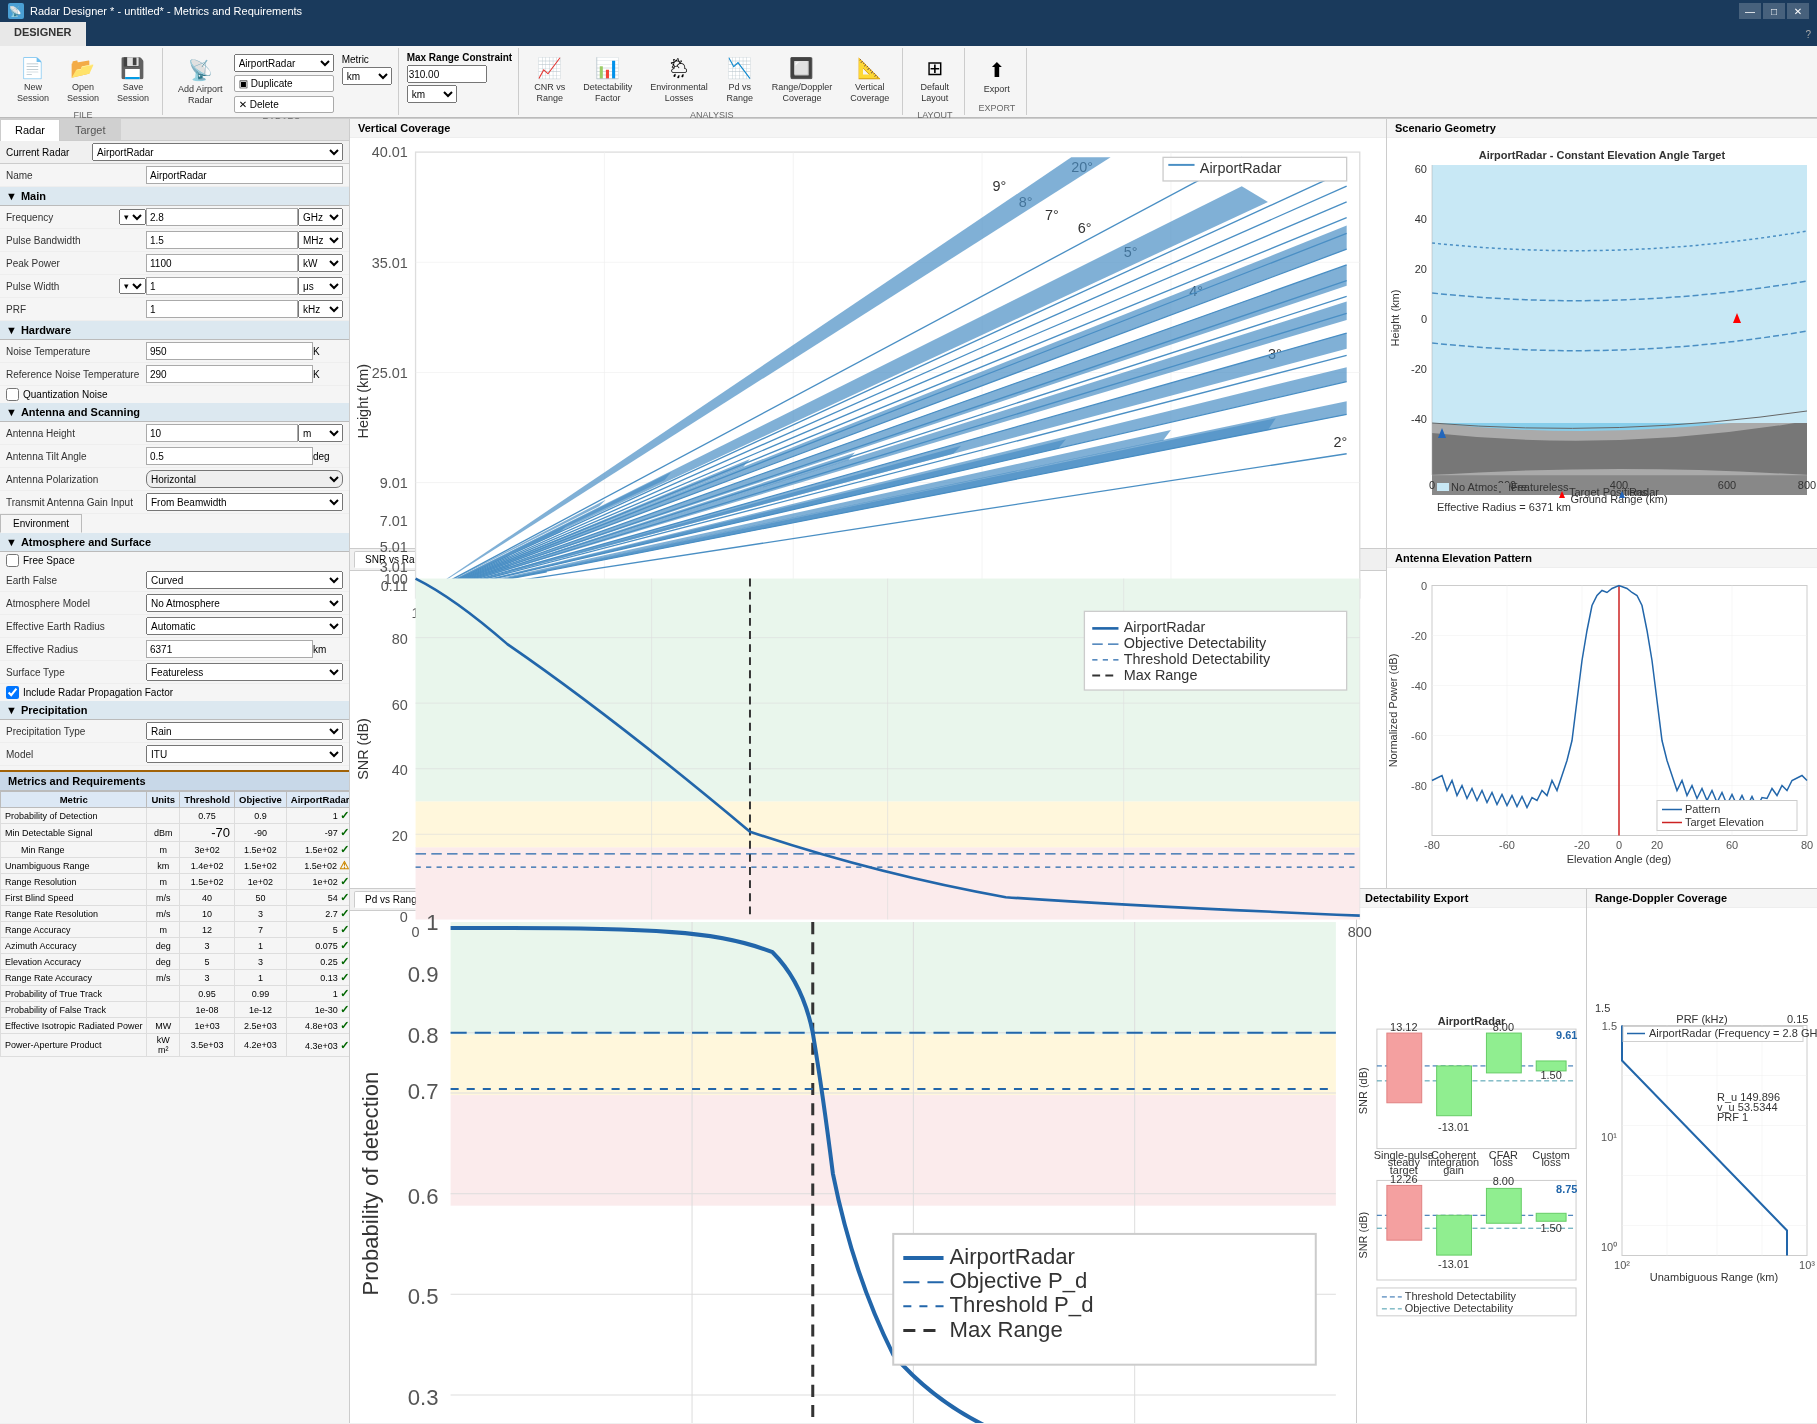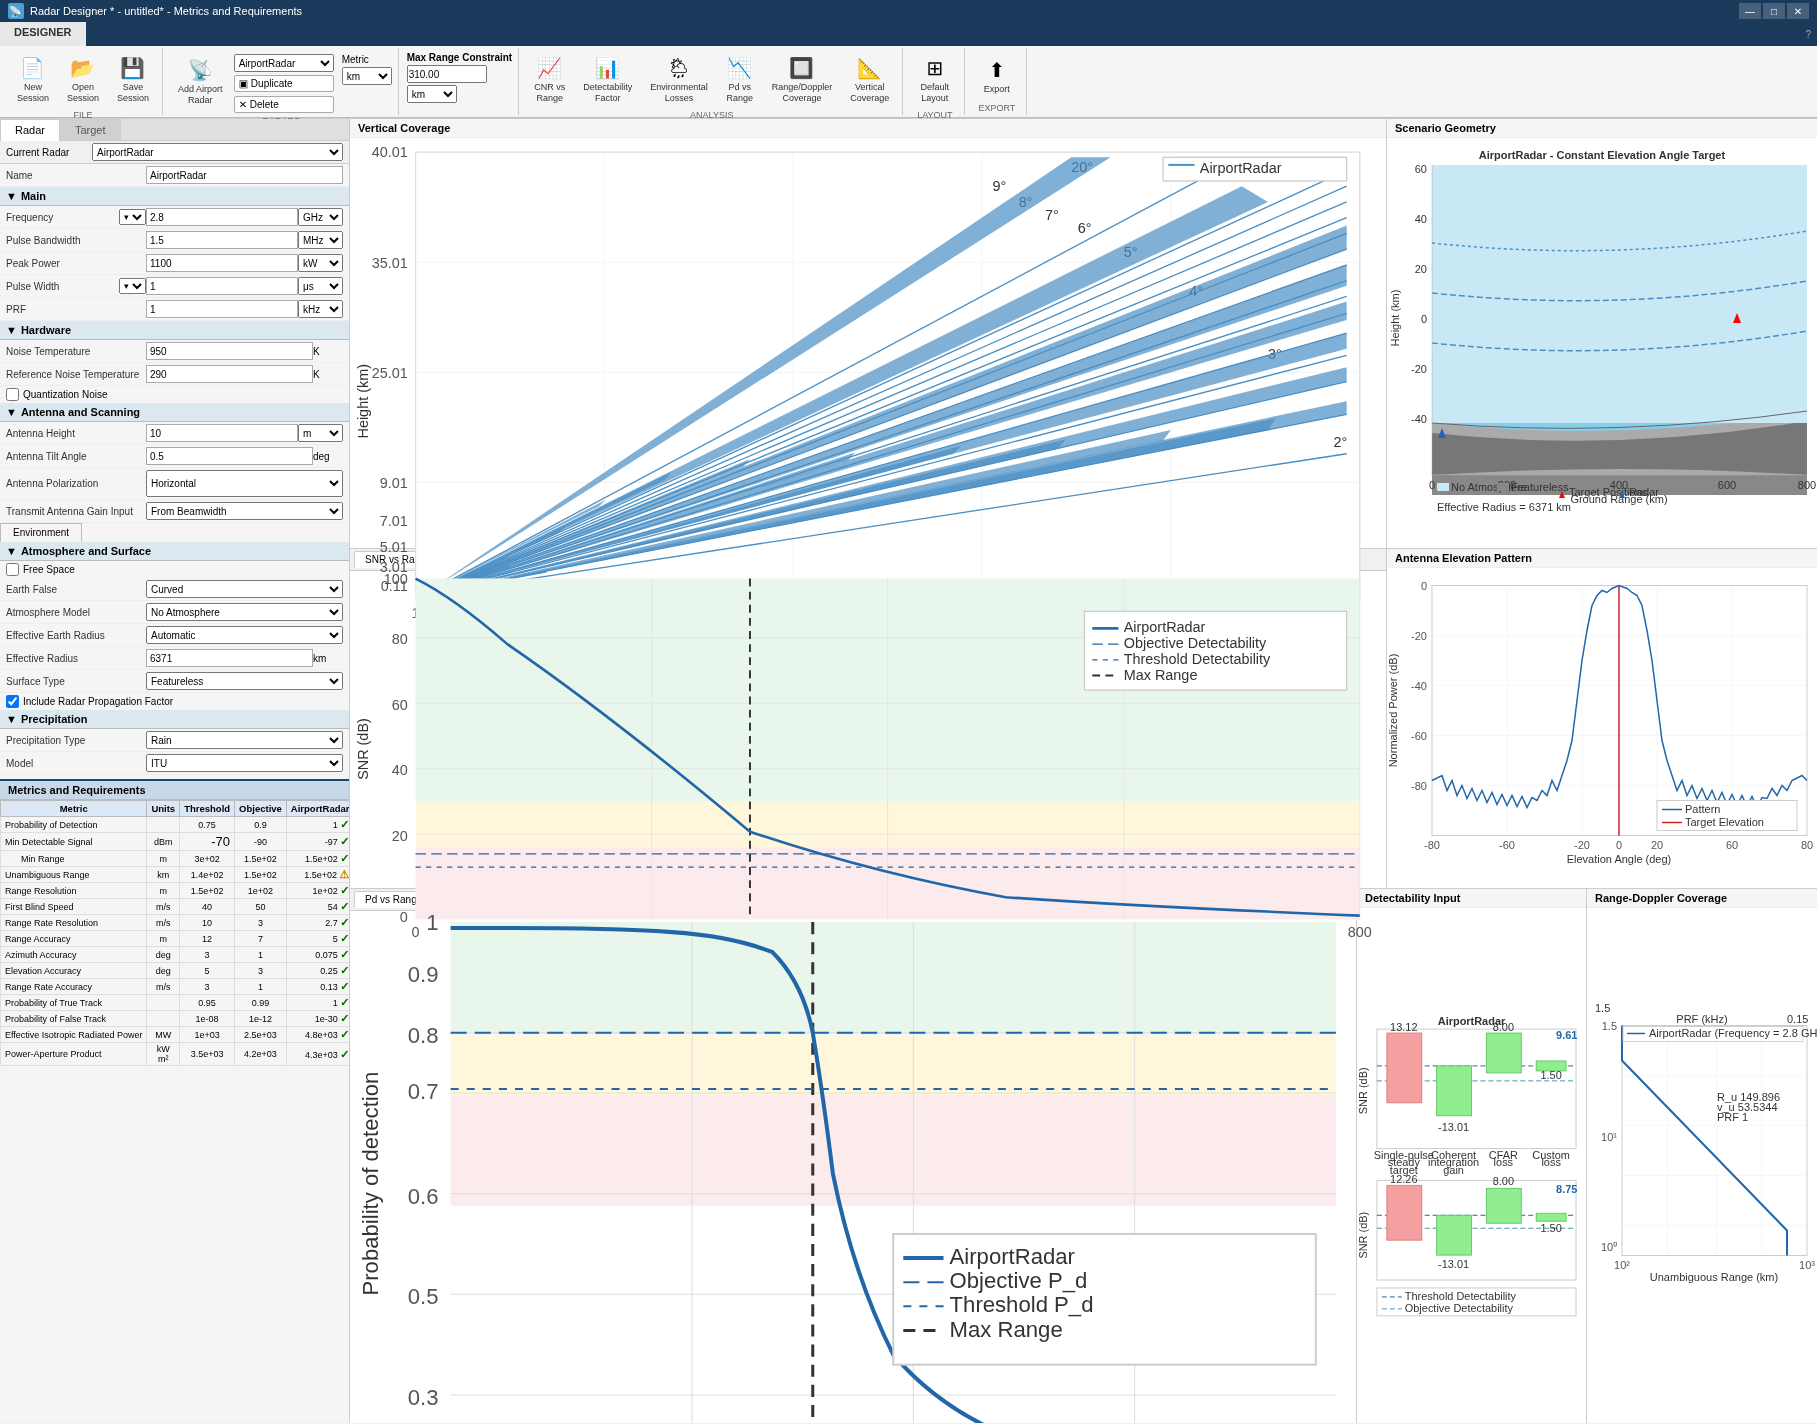--- a/index.html
+++ b/index.html
@@ -290,21 +290,21 @@
       <input type="text" class="form-input" value="10" style="">
       <select style="width:45px; height:18px; font-size:10px;"><option>m</option></select>
     </div>
     <div class="form-row">
       <span class="form-label">Antenna Tilt Angle</span>
       <input type="text" class="form-input" value="0.5" style="">
       <span style="width:30px; font-size:10px;">deg</span>
     </div>
     <div class="form-row">
       <span class="form-label">Antenna Polarization</span>
-      <select style="flex:1; height:27px; font-size:10px;">
+      <select style="flex:1; height:18px; font-size:10px;border-radius:7px;">
         <option>Horizontal</option>
       </select>
     </div>
     <div class="form-row">
       <span class="form-label">Transmit Antenna Gain Input</span>
       <select style="flex:1; height:18px; font-size:10px;">
         <option>From Beamwidth</option>
       </select>
     </div>
 
@@ -364,21 +364,21 @@
         <option>Rain</option>
       </select>
     </div>
     <div class="form-row">
       <span class="form-label">Model</span>
       <select style="flex:1; height:18px; font-size:10px;">
         <option>ITU</option>
       </select>
     </div>
 
-    <div style="background:#e0e0e0; border-top:2px solid #0c4a6e; margin-top:4px;">
+    <div style="background:#e0e0e0; border-top:2px solid #a16207; margin-top:4px;">
       <div style="background:#c8d8e8; padding:3px 8px; font-weight:bold; font-size:11px; border-bottom:1px solid #bbb;">Metrics and Requirements</div>
     </div>
 
     <div style="overflow-x:auto;">
       <table class="metrics-table">
         <thead>
           <tr>
             <th>Metric</th>
             <th>Units</th>
             <th>Threshold</th>
@@ -833,21 +833,21 @@
             <text x="298" y="187" font-size="8" fill="#333">Objective P_d</text>
             <line x1="275" y1="196" x2="295" y2="196" stroke="#2266aa" stroke-width="1" stroke-dasharray="4,4"></line>
             <text x="298" y="199" font-size="8" fill="#333">Threshold P_d</text>
             <line x1="275" y1="208" x2="295" y2="208" stroke="#333" stroke-width="1.5" stroke-dasharray="6,4"></line>
             <text x="298" y="211" font-size="8" fill="#333">Max Range</text>
           </svg>
         </div>
       </div>
 
       <div style="width:230px; background:white; border-right:1px solid #ccc; display:flex; flex-direction:column;">
-        <div style="background:#f5f5f5; padding:3px 8px; font-size:11px; font-weight:bold; border-bottom:1px solid #eee;">Detectability Input</div>
+        <div style="background:#f5f5f5; padding:3px 8px; font-size:11px; font-weight:bold; border-bottom:1px solid #eee;">Detectability Export</div>
         <div style="flex:1; position:relative;">
           <svg width="100%" height="100%" viewBox="0 0 230 310">
             <text x="115" y="14" text-anchor="middle" font-size="9" font-weight="bold" fill="#333">AirportRadar</text>
 
             <rect x="20" y="18" width="200" height="120" fill="white" stroke="#ccc"></rect>
 
             <text x="10" y="80" text-anchor="middle" font-size="8" fill="#333" transform="rotate(-90,10,80)">SNR (dB)</text>
 
             <text x="200" y="28" font-size="8" fill="#2266aa" font-weight="bold">9.61</text>
 

